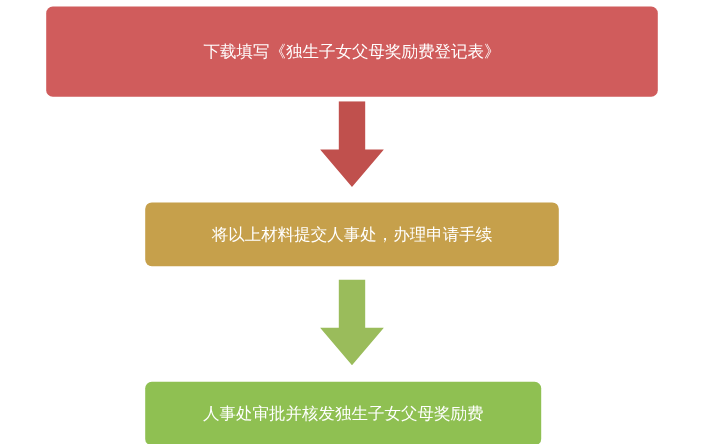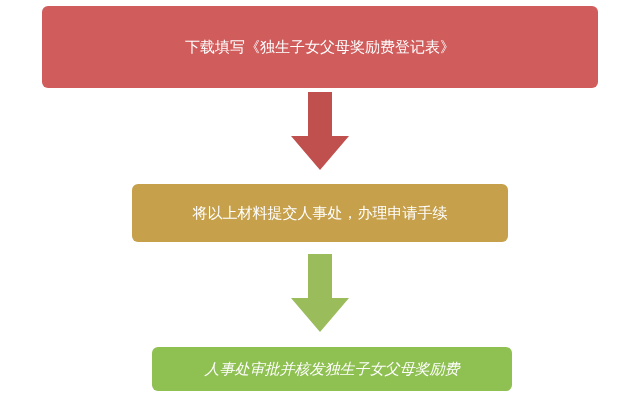--- a/index.html
+++ b/index.html
@@ -35,24 +35,23 @@
     width: 556px; height: 82px;
     background: var(--step1-bg, #d05c5c);
     gap: 14px;
   }
   .box-step2 {
     left: 132px; top: 184px;
     width: 376px; height: 58px;
     background: var(--step2-bg, #c6a04b);
   }
   .box-step3 {
-    left: 152px; top: 347px;
-    width: 360px; height: 44px;
+    left: 132px; top: 347px;
+    width: 360px; height: 58px;
     background: var(--step3-bg, #8fc052);
-    font-style: italic;
   }
   .flow-arrow {
     position: absolute;
     width: 58px;
     height: 78px;
     left: 291px;
   }
   .flow-arrow svg { display: block; width: 100%; height: 100%; }
   .arrow-1 { top: 92px;  color: var(--arrow1, #c0504d); }
   .arrow-2 { top: 254px; color: var(--arrow2, #9abc5b); }

